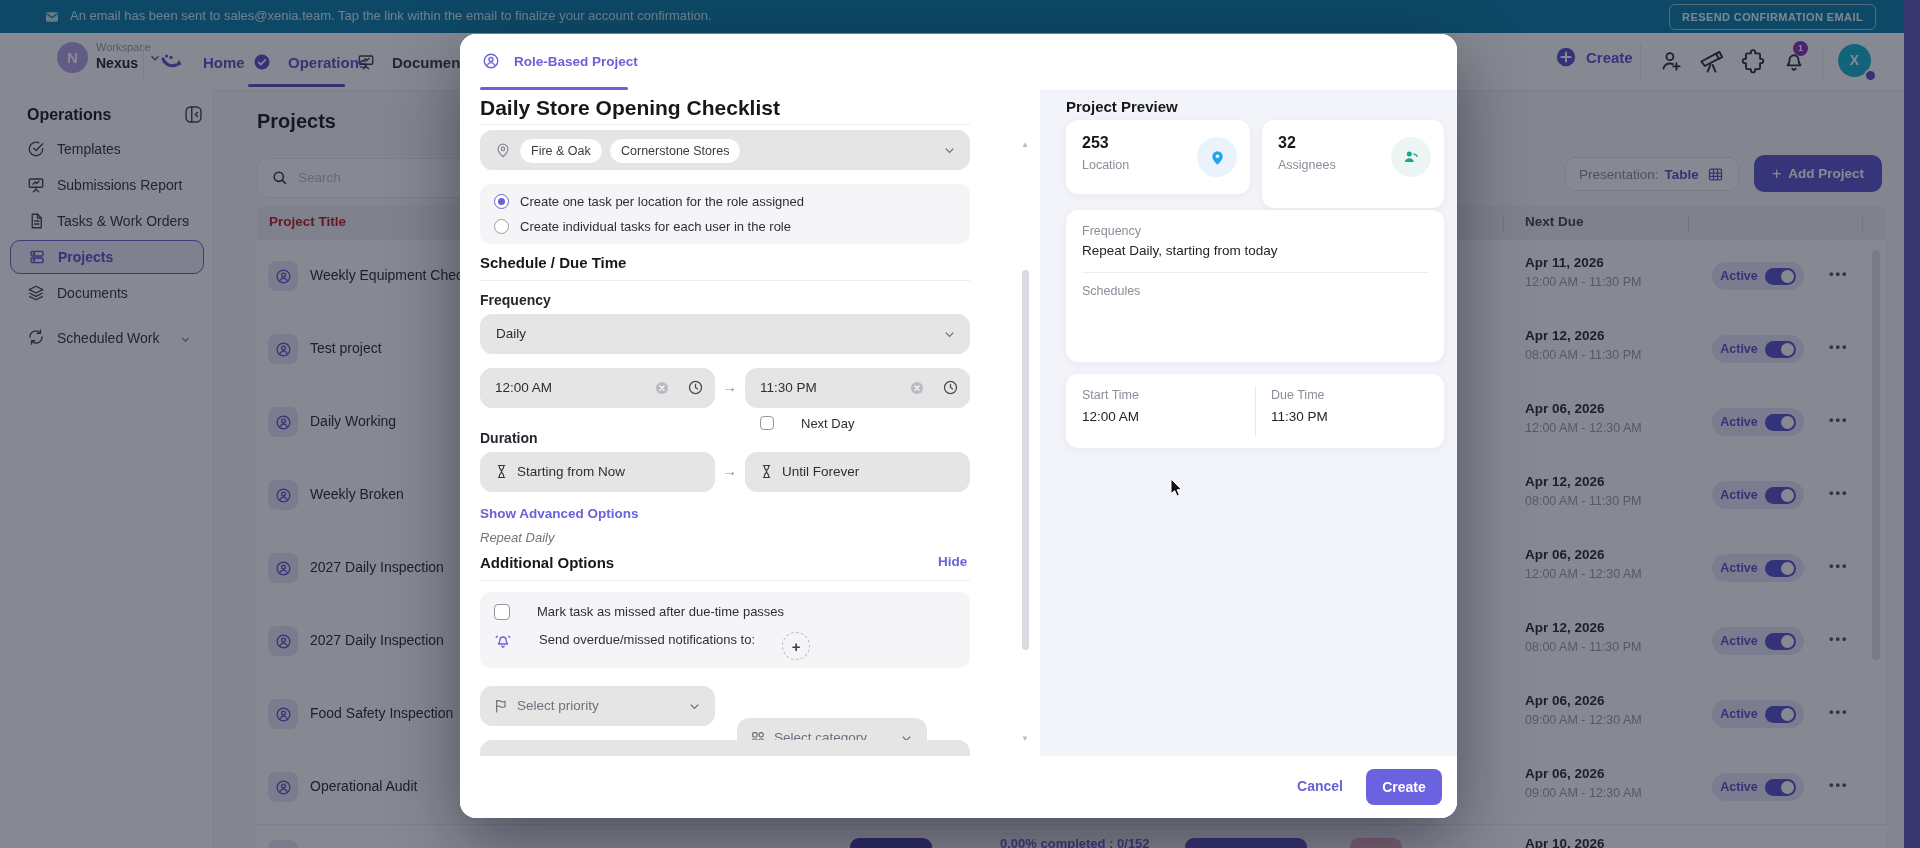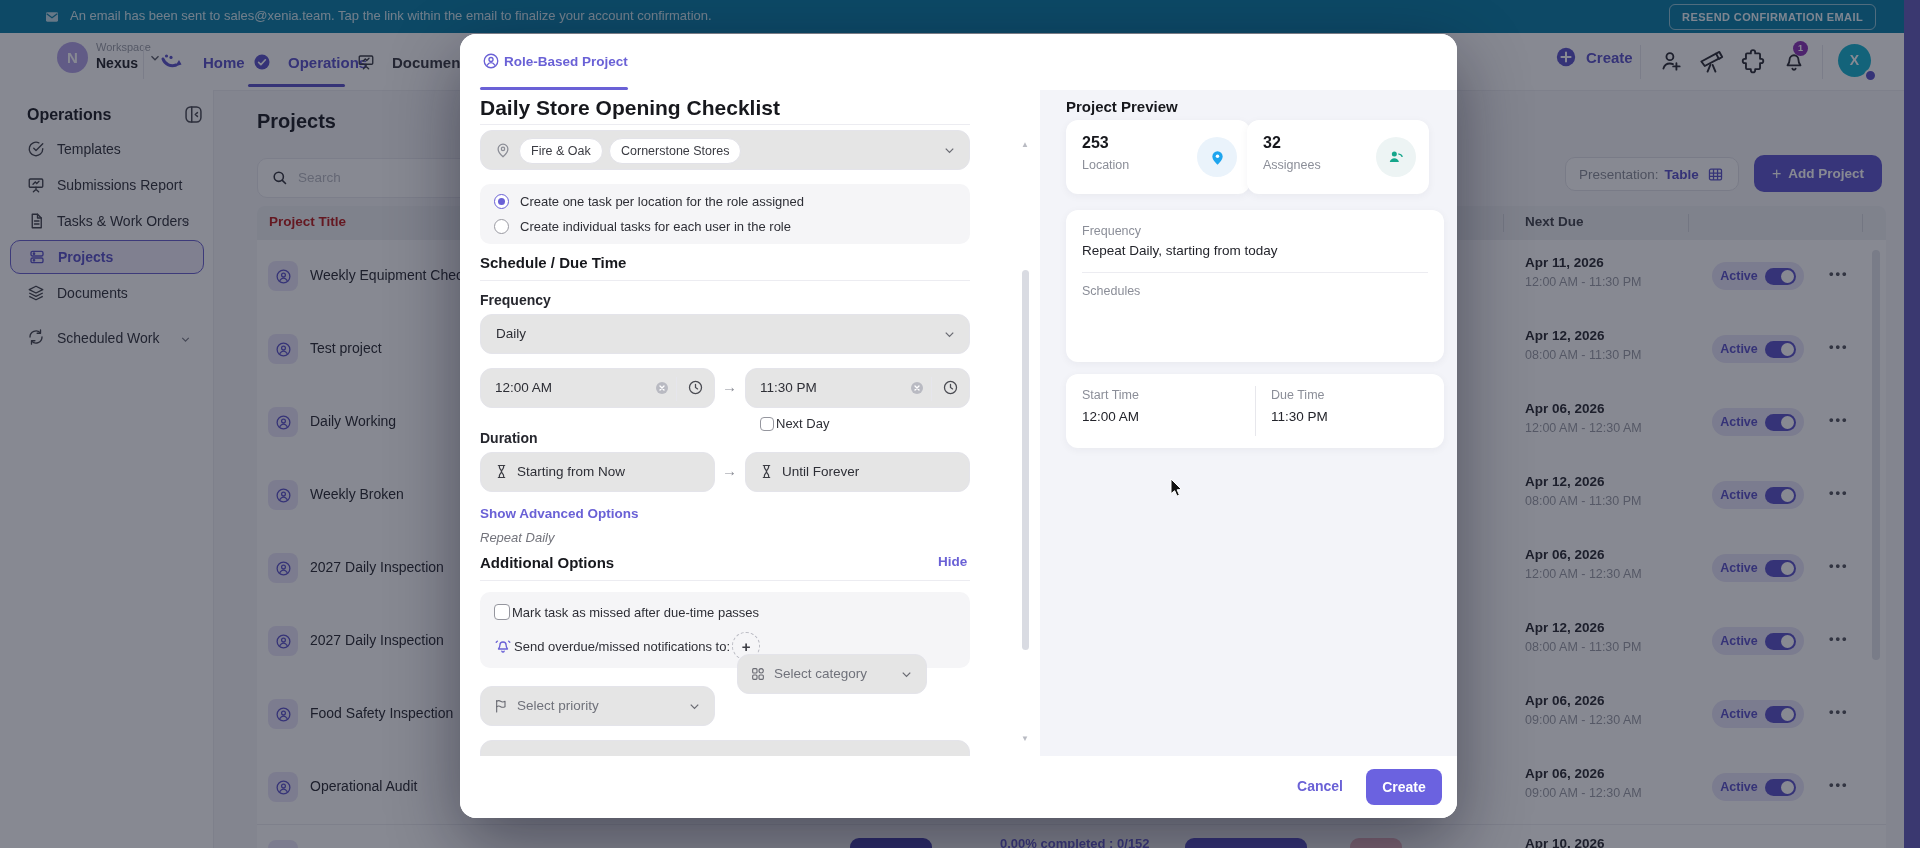--- a/index.html
+++ b/index.html
@@ -90,21 +90,21 @@
   .pr-bar1{position:absolute;left:850px;top:838px;width:82px;height:18px;border-radius:9px;background:#4a44b0;}
   .pr-text{position:absolute;left:1000px;top:836px;font-size:13px;font-weight:700;color:#6a61d6;}
   .pr-bar2{position:absolute;left:1185px;top:838px;width:122px;height:18px;border-radius:9px;background:#5b52c9;}
   .pr-pink{position:absolute;left:1350px;top:838px;width:52px;height:18px;border-radius:9px;background:#eeb6c0;}
   .pr-date{position:absolute;left:1525px;top:836px;font-size:13.5px;font-weight:700;color:#2a2b32;}
 
   
   .modal{position:absolute;left:460px;top:34px;width:997px;height:784px;border-radius:16px;background:#fff;
          box-shadow:0 24px 70px rgba(10,12,30,.45);z-index:10;overflow:hidden;}
   .tabbar{position:absolute;left:0;top:0;width:997px;height:56px;background:#fff;border-bottom:1px solid #ececf1;}
-  .tab{position:absolute;left:22px;top:18px;display:flex;align-items:center;gap:4px;color:#6a61d6;
+  .tab{position:absolute;left:22px;top:18px;display:flex;align-items:center;gap:14px;color:#6a61d6;
        font-size:13.5px;font-weight:700;}
   .tab-underline{position:absolute;left:20px;top:53px;width:148px;height:3px;border-radius:2px;background:#6a61d6;}
   .lpane{position:absolute;left:0;top:56px;width:580px;height:666px;background:#fff;overflow:hidden;}
   .m-title{position:absolute;left:20px;top:6px;font-size:21px;font-weight:700;color:#17181d;}
   .hline{position:absolute;left:20px;width:490px;height:1px;background:#ececf1;}
   .field{position:absolute;background:#e5e5e5;border:1px solid #e4e4ea;border-radius:12px;box-sizing:border-box;}
   .loc-field{left:20px;top:40px;width:490px;height:40px;}
   .loc-pin{position:absolute;left:13px;top:10px;color:#8b8d96;}
   .chip{position:absolute;top:7px;height:24px;line-height:24px;padding:0 11px;border:1px solid #e2e2e8;
         border-radius:13px;font-size:12.5px;color:#3a3b42;background:#fff;}
@@ -123,21 +123,21 @@
   .t-txt{position:absolute;left:14px;top:11px;font-size:13.5px;color:#2e2f36;}
   .t-clear{position:absolute;right:44px;top:11px;}
   .t-div{position:absolute;right:37px;top:8px;width:1px;height:24px;background:#e6e6ec;}
   .t-clock{position:absolute;right:10px;top:10px;color:#4a4b52;}
   .arrow{position:absolute;font-size:15px;color:#8b8d96;}
   .link{position:absolute;left:20px;font-size:13.5px;font-weight:700;color:#6a61d6;}
   .italic-note{position:absolute;left:20px;font-size:13px;font-style:italic;color:#73747c;}
   .hide-link{position:absolute;left:478px;font-size:13.5px;font-weight:700;color:#6a61d6;}
   .gray-card{position:absolute;left:20px;top:502px;width:490px;height:76px;background:#f5f5f7;border-radius:10px;}
   .cbx{width:16px;height:16px;border:1.5px solid #95969e;border-radius:4px;background:#fff;box-sizing:border-box;}
-  .gc-row{position:absolute;left:14px;display:flex;align-items:center;gap:2px;font-size:13px;color:#2e2f36;}
+  .gc-row{position:absolute;left:14px;display:flex;align-items:flex-start;gap:27px;font-size:13px;color:#2e2f36;}
   .dash-plus{width:26px;height:26px;border:1.5px dashed #b9bac2;border-radius:50%;display:flex;align-items:center;
              justify-content:center;color:#3c3d44;font-size:15px;font-weight:700;}
   .lscroll-up{position:absolute;left:561px;top:50px;color:#b9bbc3;font-size:8px;}
   .lscroll-th{position:absolute;left:562px;top:180px;width:7px;height:380px;border-radius:4px;background:#d9dbe2;}
   .lscroll-dn{position:absolute;left:561px;top:644px;color:#b9bbc3;font-size:8px;}
 
   .rpane{position:absolute;left:580px;top:56px;width:417px;height:666px;background:#f3f4f9;}
   .pv-h{position:absolute;left:26px;top:8px;font-size:15px;font-weight:700;color:#17181d;}
   .pv-card{position:absolute;background:#fff;border-radius:12px;box-shadow:0 2px 8px rgba(30,32,60,.05);}
   .pv-num{position:absolute;left:16px;top:14px;font-size:16px;font-weight:700;color:#17181d;}
@@ -694,21 +694,21 @@
               <path d="M5.5 5c2-1.3 4-1.3 6 0s4 1.3 6.5 0v8c-2.5 1.3-4.5 1.3-6.5 0s-4-1.3-6 0"></path>
             </svg>
           </span>
         <span class="sel-txt sel-ph" style="left:36px;">Select priority</span>
         <span class="sel-chev">
             <svg width="15" height="15" viewBox="0 0 24 24" fill="none" stroke="currentColor" stroke-width="2">
               <polyline points="6 9 12 15 18 9"></polyline>
             </svg>
           </span>
       </div>
-      <div class="field sel-field" style="left:277px;top:564px;width:190px;">
+      <div class="field sel-field" style="left:277px;top:628px;width:190px;">
         <span style="position:absolute;left:12px;top:11px;color:#6a6b73;">
             <svg width="16" height="16" viewBox="0 0 24 24" fill="none" stroke="currentColor" stroke-width="1.7">
               <rect x="4" y="4" width="6.5" height="6.5" rx="1.5"></rect>
               <rect x="13.5" y="4" width="6.5" height="6.5" rx="3.2"></rect>
               <rect x="4" y="13.5" width="6.5" height="6.5" rx="1.5"></rect>
               <rect x="13.5" y="13.5" width="6.5" height="6.5" rx="1.5"></rect>
             </svg>
           </span>
         <span class="sel-txt sel-ph" style="left:36px;">Select category</span>
         <span class="sel-chev">
@@ -731,21 +731,21 @@
       <div class="pv-card" style="left:26px;top:30px;width:184px;height:74px;">
         <span class="pv-num">253</span>
         <span class="pv-sub">Location</span>
         <span class="pv-icirc" style="background:#eaf3fb;">
           <svg width="19" height="19" viewBox="0 0 24 24">
               <path d="M12 21s-6.5-5.4-6.5-10.3a6.5 6.5 0 1 1 13 0C18.5 15.6 12 21 12 21z" fill="#1ea5ee"></path>
               <circle cx="12" cy="10.5" r="2.2" fill="#fff"></circle>
             </svg>
         </span>
       </div>
-      <div class="pv-card" style="left:207px;top:30px;width:182px;height:74px;">
+      <div class="pv-card" style="left:222px;top:30px;width:182px;height:88px;">
         <span class="pv-num">32</span>
         <span class="pv-sub">Assignees</span>
         <span class="pv-icirc" style="background:#edf4f4;">
           <svg width="20" height="20" viewBox="0 0 24 24" fill="none">
               <circle cx="10" cy="8.5" r="3" fill="#16a68b"></circle>
               <path d="M4.5 18c.8-2.9 2.9-4.4 5.5-4.4s4.7 1.5 5.5 4.4z" fill="#16a68b"></path>
               <path d="M15.5 8.5c1.8.2 3.1 1.2 3.8 2.7" stroke="#16a68b" stroke-width="1.7" stroke-linecap="round"></path>
             </svg>
         </span>
       </div>

